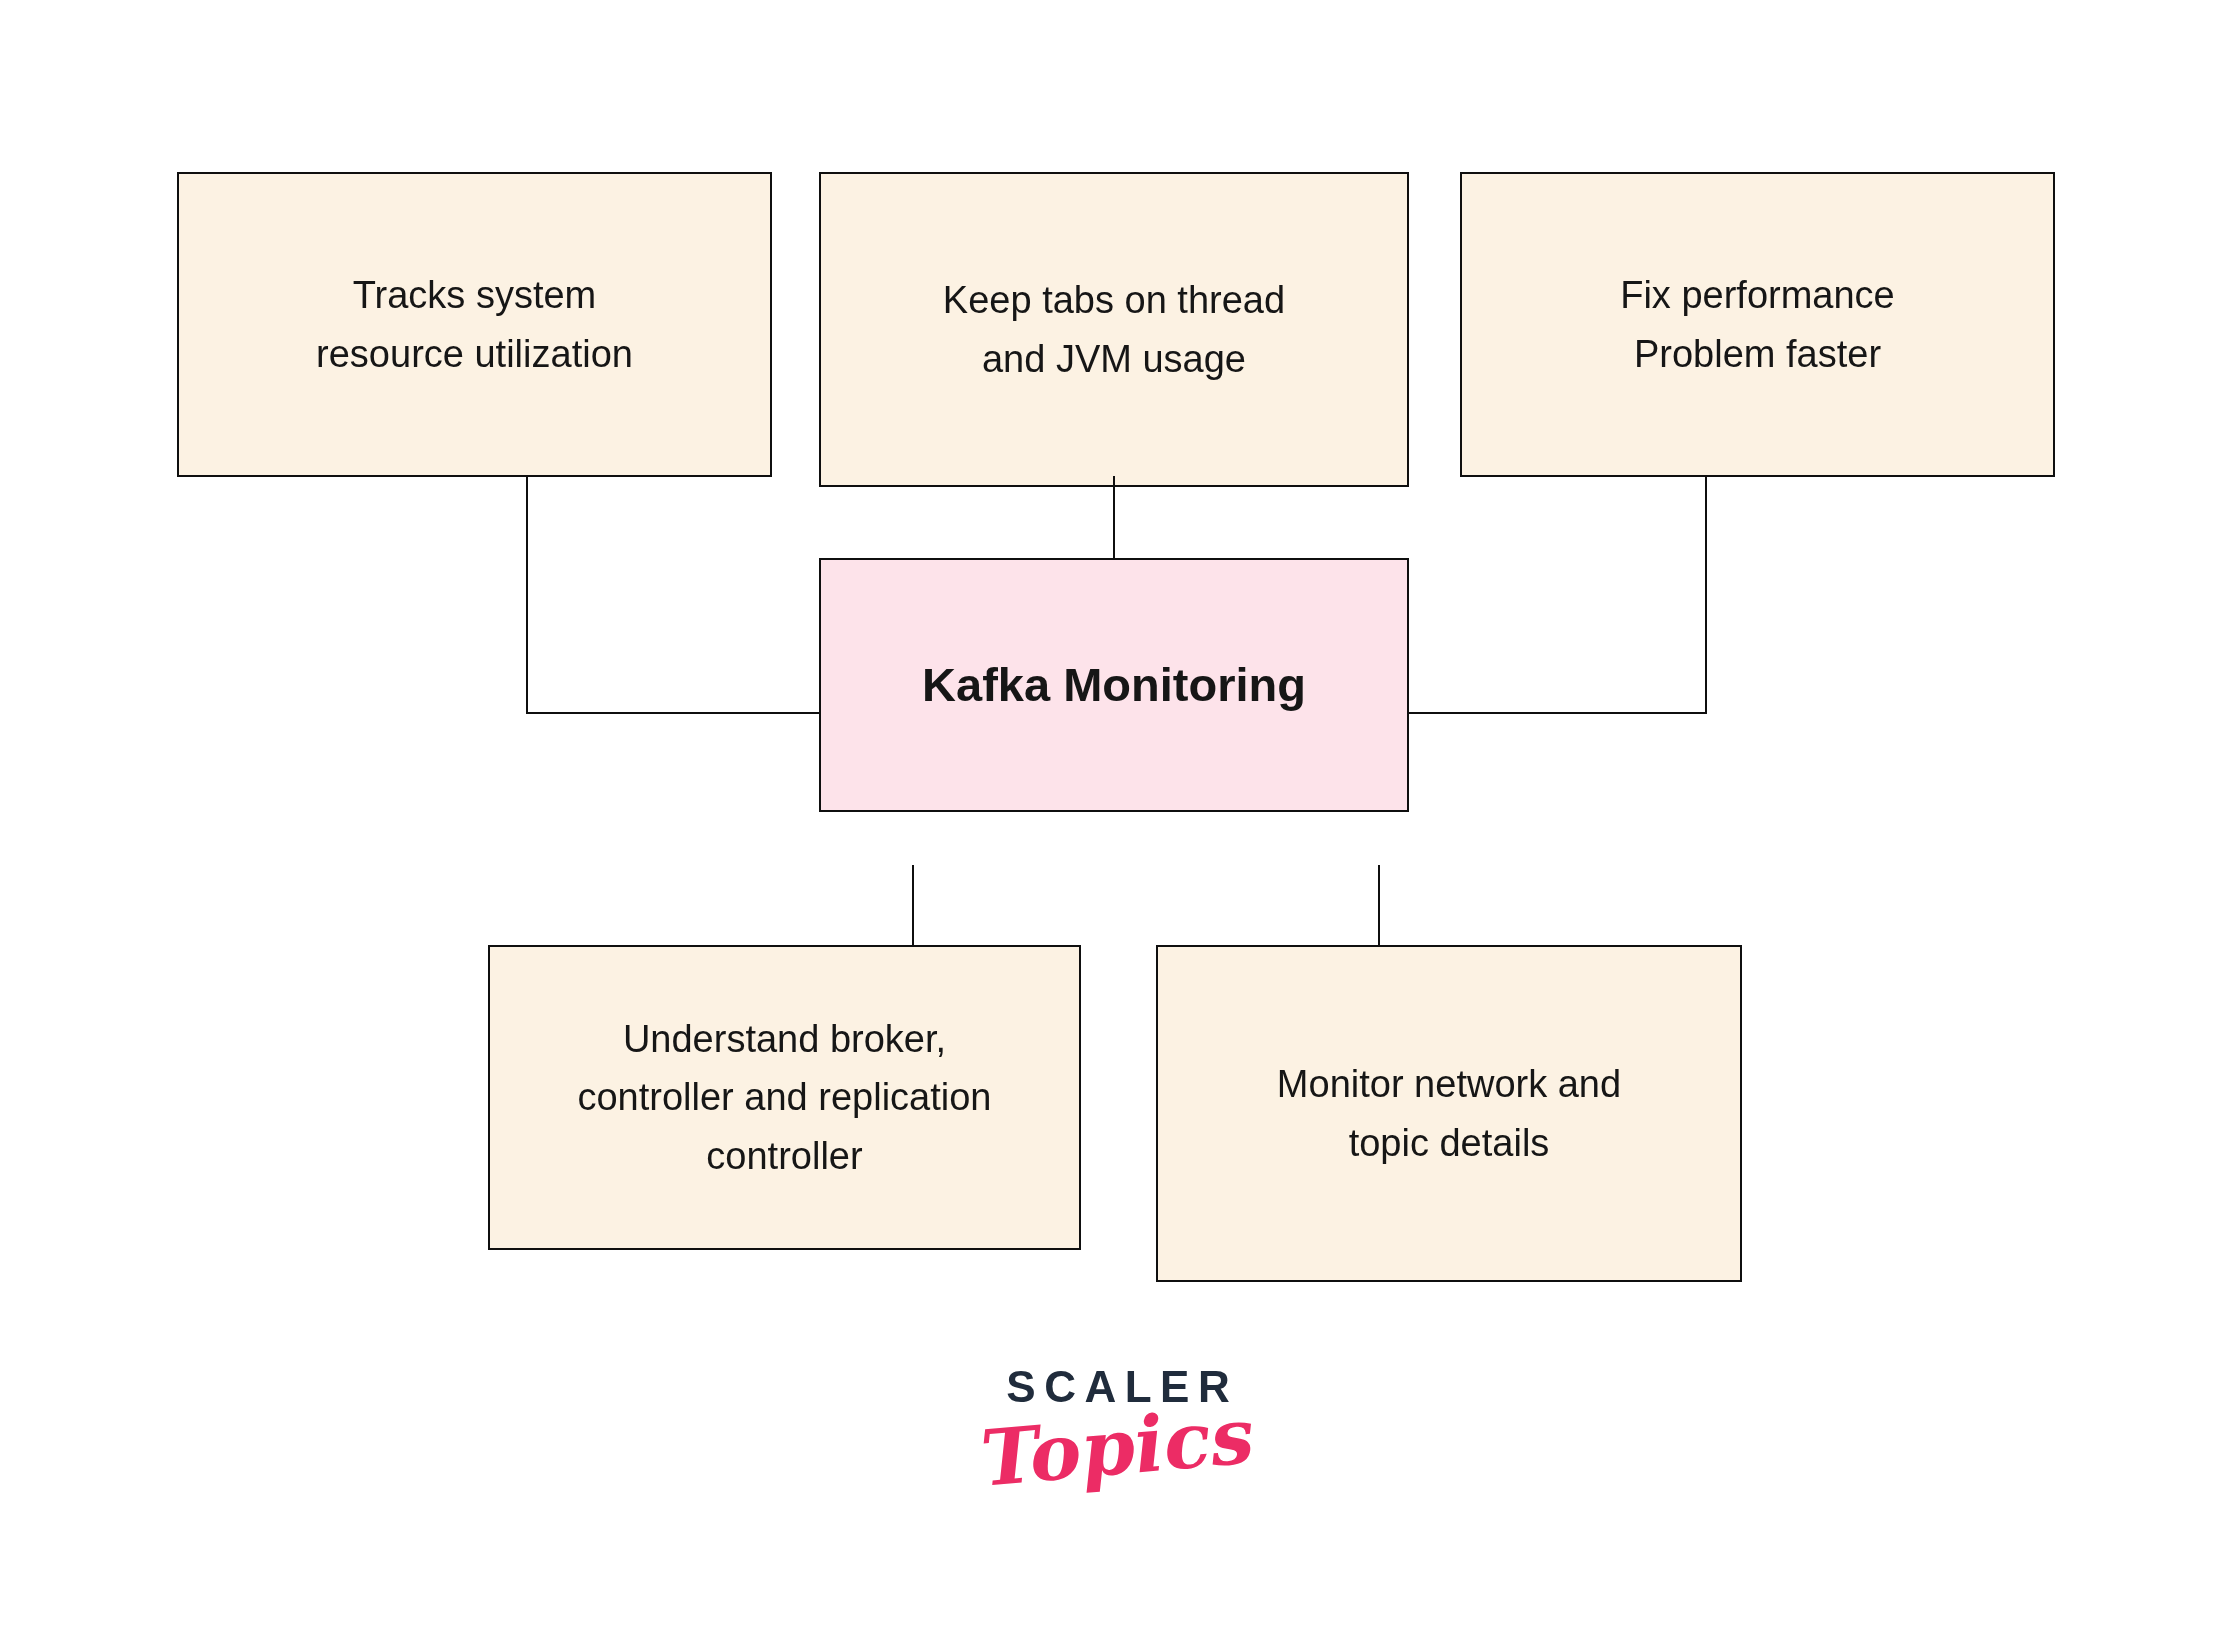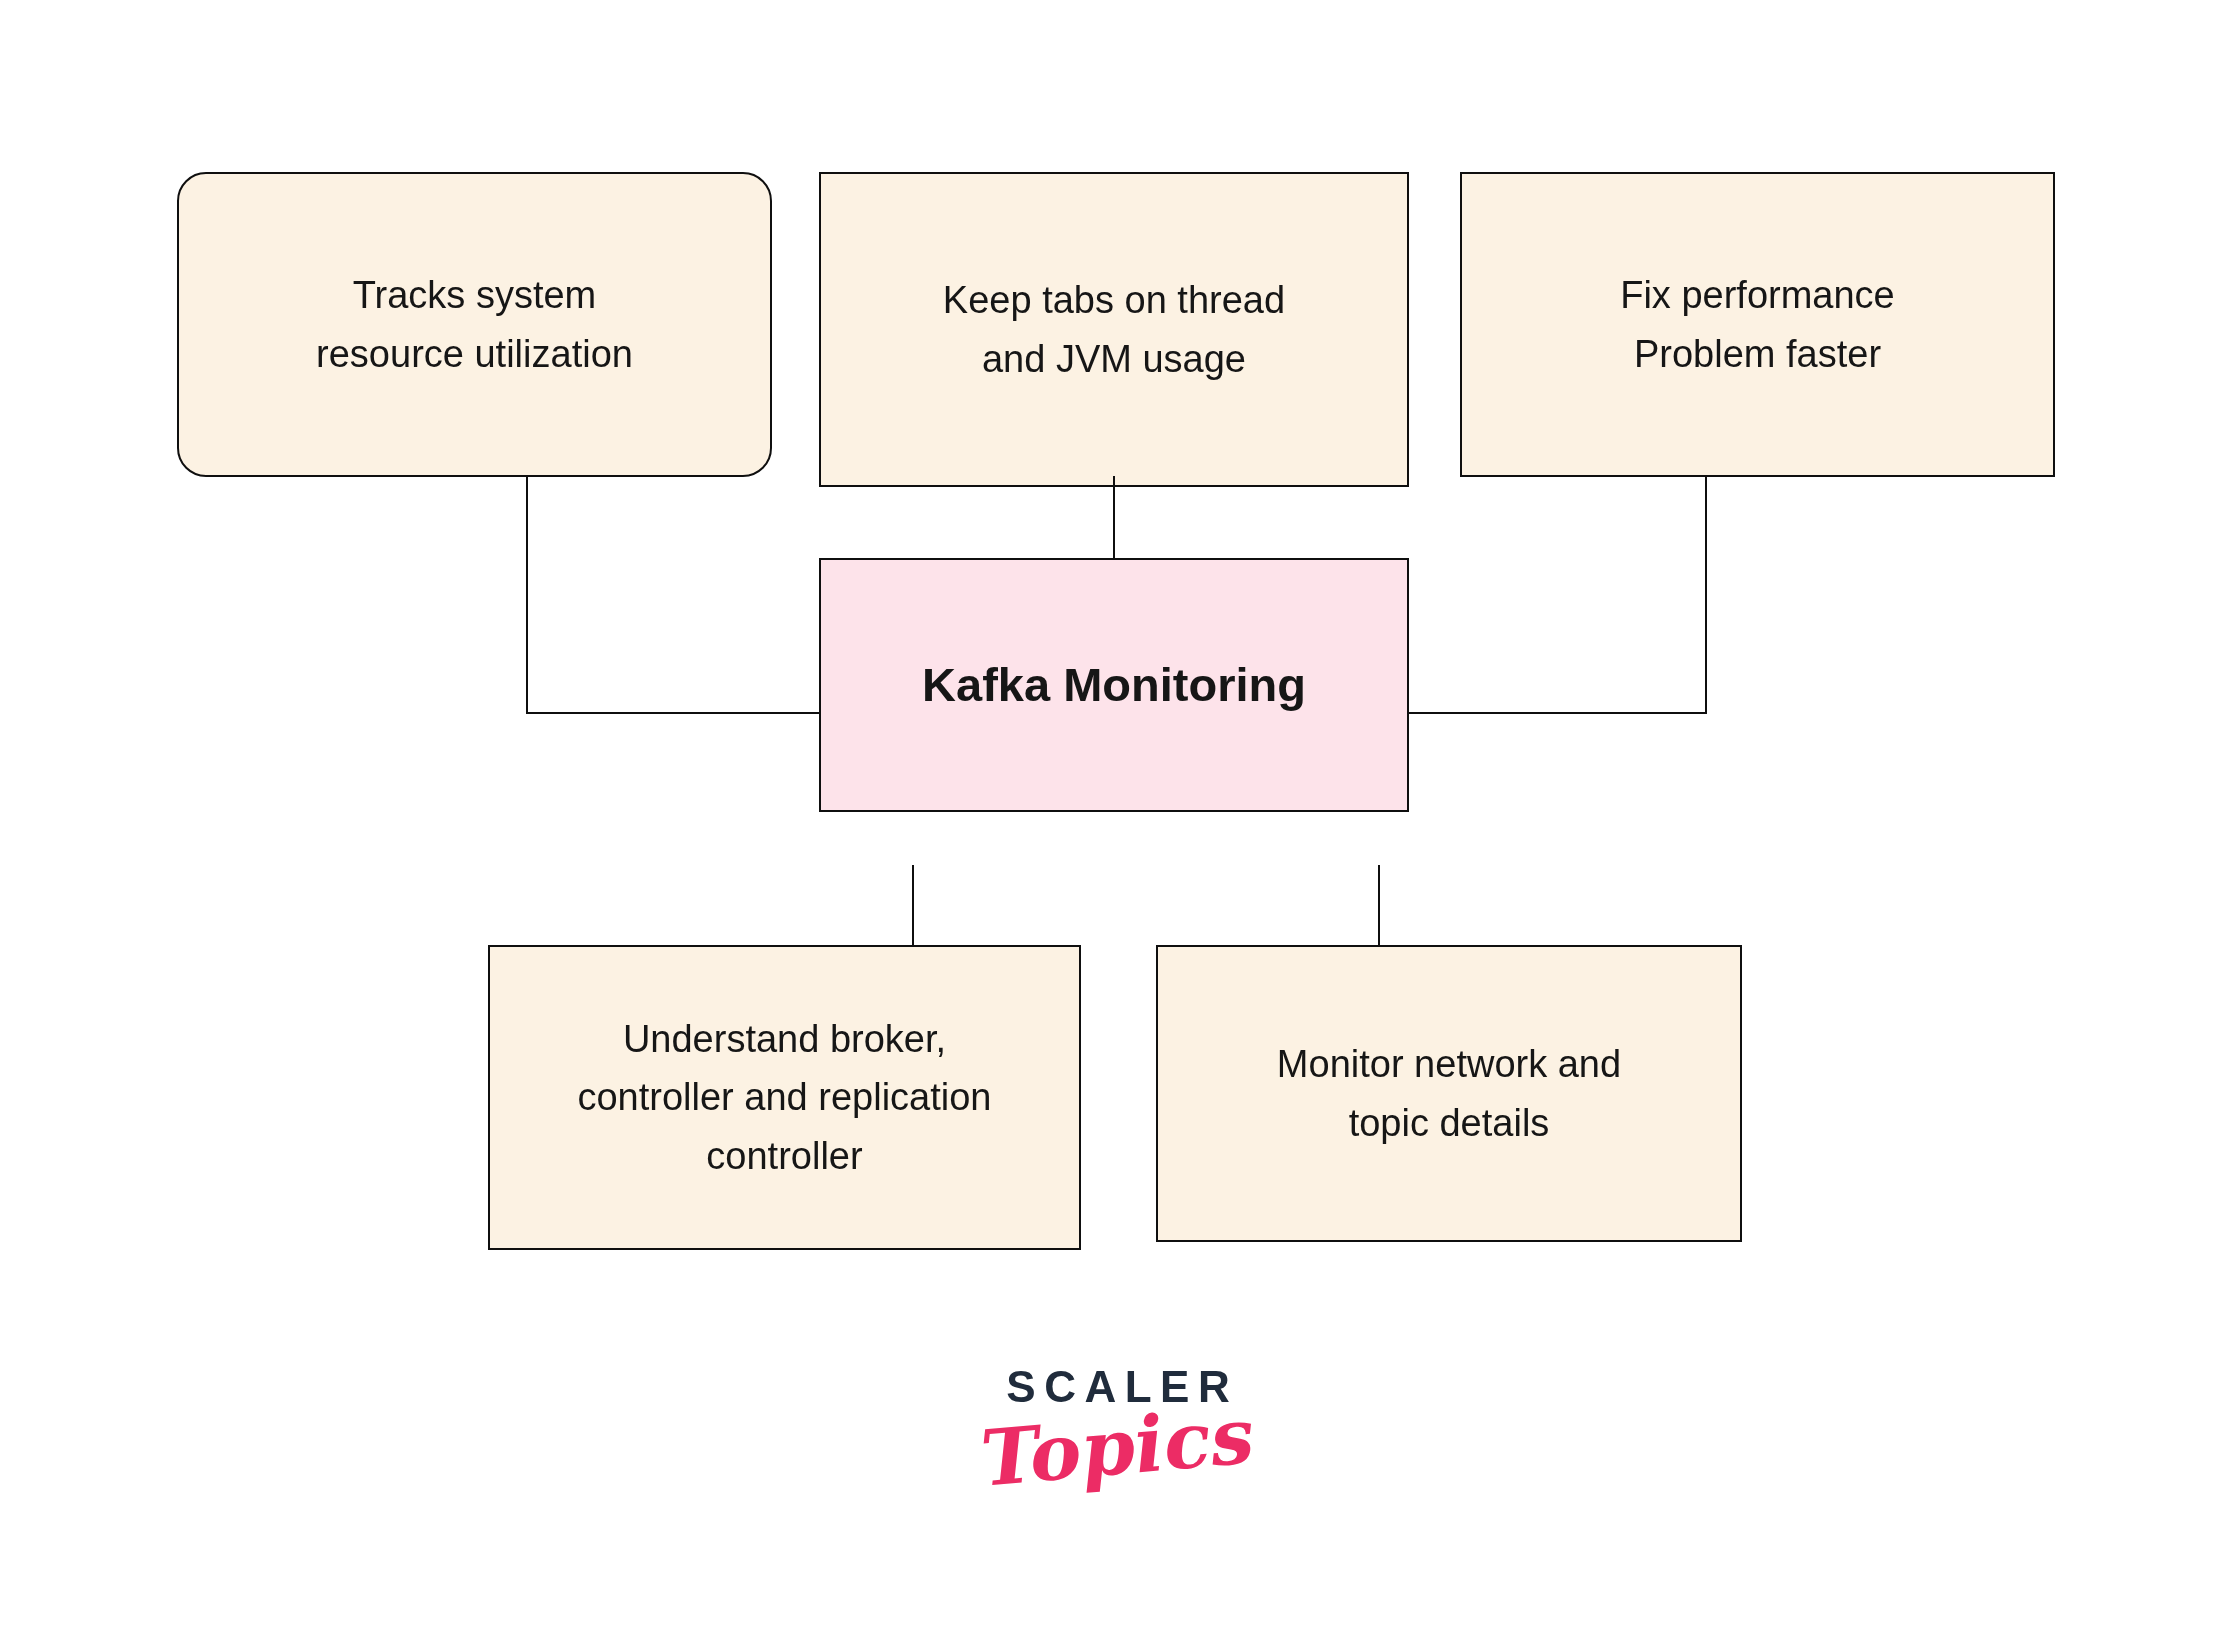--- a/index.html
+++ b/index.html
@@ -71,26 +71,26 @@
     font-style:italic;
     font-weight:700;
     font-size:77px;
     line-height:1.1;
     margin-top:-3.9px;
     transform:rotate(-5deg);
     color:var(--logo-accent-color);
   }
 
   
-  .n-top-1{left:177px;  top:172px;  width:595px; height:305px;border-radius:29px;}
+  .n-top-1{left:177px;  top:172px;  width:595px; height:305px;}
   .n-top-2{left:819px; top:172px;  width:590px; height:315px;}
   .n-top-3{left:1460px; top:172px;  width:595px; height:305px;}
   .n-center{left:819px;top:558px;  width:590px; height:254px;}
   .n-bot-1{left:488px;  top:945px; width:593px; height:305px;}
-  .n-bot-2{left:1156px; top:945px; width:586px; height:297px;}
+  .n-bot-2{left:1156px; top:945px; width:586px; height:337px;}
 
   
   .c-tracks-v      {left:526px;  top:476px;  width:2px;   height:238px;}
   .c-tracks-h      {left:527px;  top:712px; width:293px; height:2px;}
   .c-thread-v      {left:1113px; top:476px;  width:2px;   height:84px;}
   .c-performance-v {left:1705px; top:476px;  width:2px;   height:238px;}
   .c-performance-h {left:1407px; top:712px; width:299px; height:2px;}
   .c-broker-v      {left:912px; top:865px; width:2px;   height:81px;}
   .c-network-v     {left:1378px; top:865px; width:2px;   height:81px;}
 </style>

